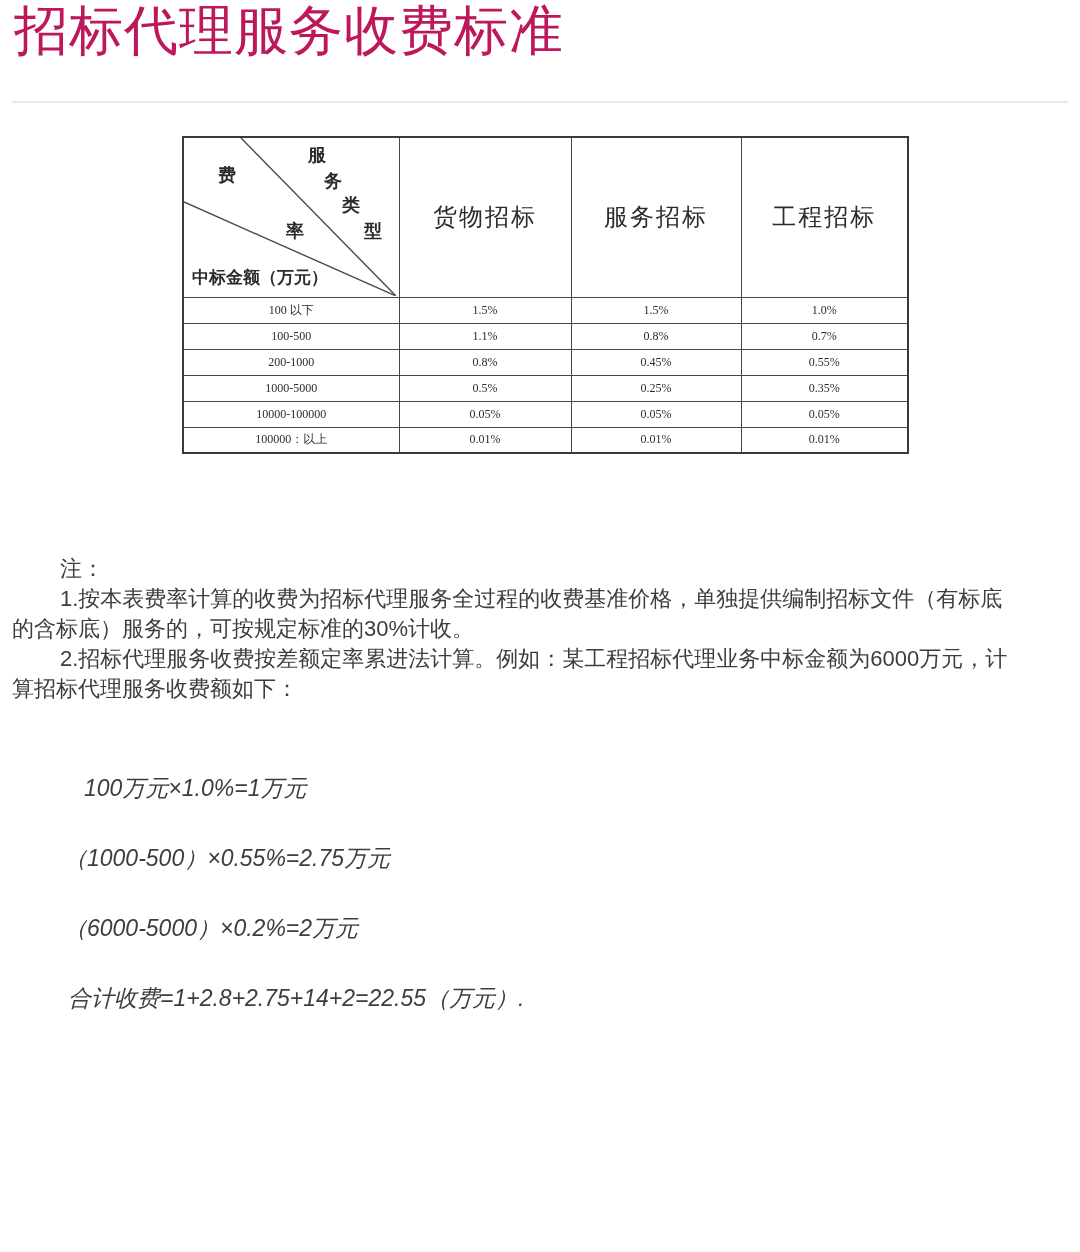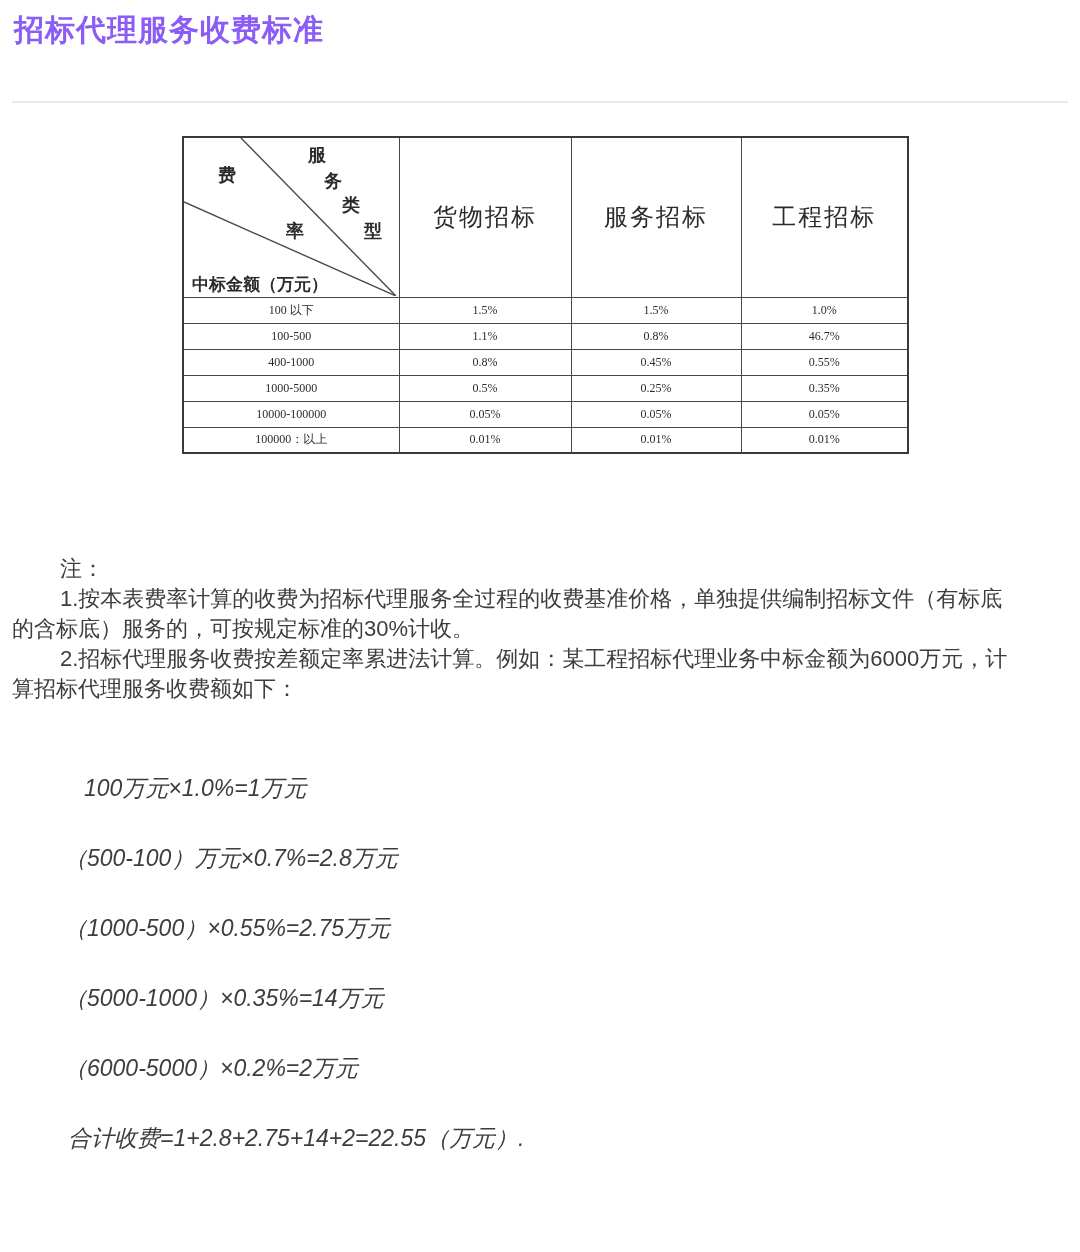--- a/index.html
+++ b/index.html
@@ -10,24 +10,24 @@
     margin: 0 auto;
     font-family: "Liberation Sans", "DejaVu Sans", sans-serif;
     color: #3d3d3d;
     overflow: hidden;
   }
   .content { padding: 0 12px; }
 
   
   .page-title {
     margin: 4px 0 0 2px;
-    font-size: 30px;
+    font-size: 54px;
     line-height: 52px;
-    font-weight: bold;
-    color: #8b5cf6;
+    font-weight: normal;
+    color: #be185d;
     letter-spacing: 1px;
     font-family: "Liberation Sans", "DejaVu Sans", sans-serif;
   }
   .divider {
     margin-top: 45px;
     height: 2px;
     background: #e9e9e9;
   }
 
   
@@ -61,21 +61,21 @@
   }
   .pos-fu    { left: 34px;  top: 28px; }
   .pos-shu   { left: 124px; top: 8px;  }
   .pos-wu    { left: 140px; top: 34px; }
   .pos-lei   { left: 158px; top: 58px; }
   .pos-lv    { left: 102px; top: 84px; }
   .pos-xing  { left: 180px; top: 84px; }
   .corner-bottom-label {
     position: absolute;
     left: 8px;
-    bottom: 1px;
+    bottom: 8px;
     font-size: 17px;
     font-weight: bold;
     white-space: nowrap;
     color: #2b2b2b;
   }
   td.col-header {
     font-size: 24px;
     font-weight: normal;
     letter-spacing: 2px;
   }
@@ -147,24 +147,24 @@
         <tr class="data-row">
           <td>100 以下</td>
           <td>1.5%</td>
           <td>1.5%</td>
           <td>1.0%</td>
         </tr>
         <tr class="data-row">
           <td>100-500</td>
           <td>1.1%</td>
           <td>0.8%</td>
-          <td>46.7%</td>
-        </tr>
-        <tr class="data-row">
-          <td>400-1000</td>
+          <td>0.7%</td>
+        </tr>
+        <tr class="data-row">
+          <td>200-1000</td>
           <td>0.8%</td>
           <td>0.45%</td>
           <td>0.55%</td>
         </tr>
         <tr class="data-row">
           <td>1000-5000</td>
           <td>0.5%</td>
           <td>0.25%</td>
           <td>0.35%</td>
         </tr>
@@ -187,20 +187,18 @@
   <div class="notes">
     <div class="note-line indent">注：</div>
     <div class="note-line indent">1.按本表费率计算的收费为招标代理服务全过程的收费基准价格，单独提供编制招标文件（有标底</div>
     <div class="note-line">的含标底）服务的，可按规定标准的30%计收。</div>
     <div class="note-line indent note-para2">2.招标代理服务收费按差额定率累进法计算。例如：某工程招标代理业务中标金额为6000万元，计</div>
     <div class="note-line">算招标代理服务收费额如下：</div>
   </div>
 
   <div class="calcs">
     <div class="calc-line first">100万元×1.0%=1万元</div>
-    <div class="calc-line">（500-100）万元×0.7%=2.8万元</div>
     <div class="calc-line">（1000-500）×0.55%=2.75万元</div>
-    <div class="calc-line">（5000-1000）×0.35%=14万元</div>
     <div class="calc-line">（6000-5000）×0.2%=2万元</div>
     <div class="calc-line total">合计收费=1+2.8+2.75+14+2=22.55（万元）.</div>
   </div>
 
 </div>
 
 </body></html>

